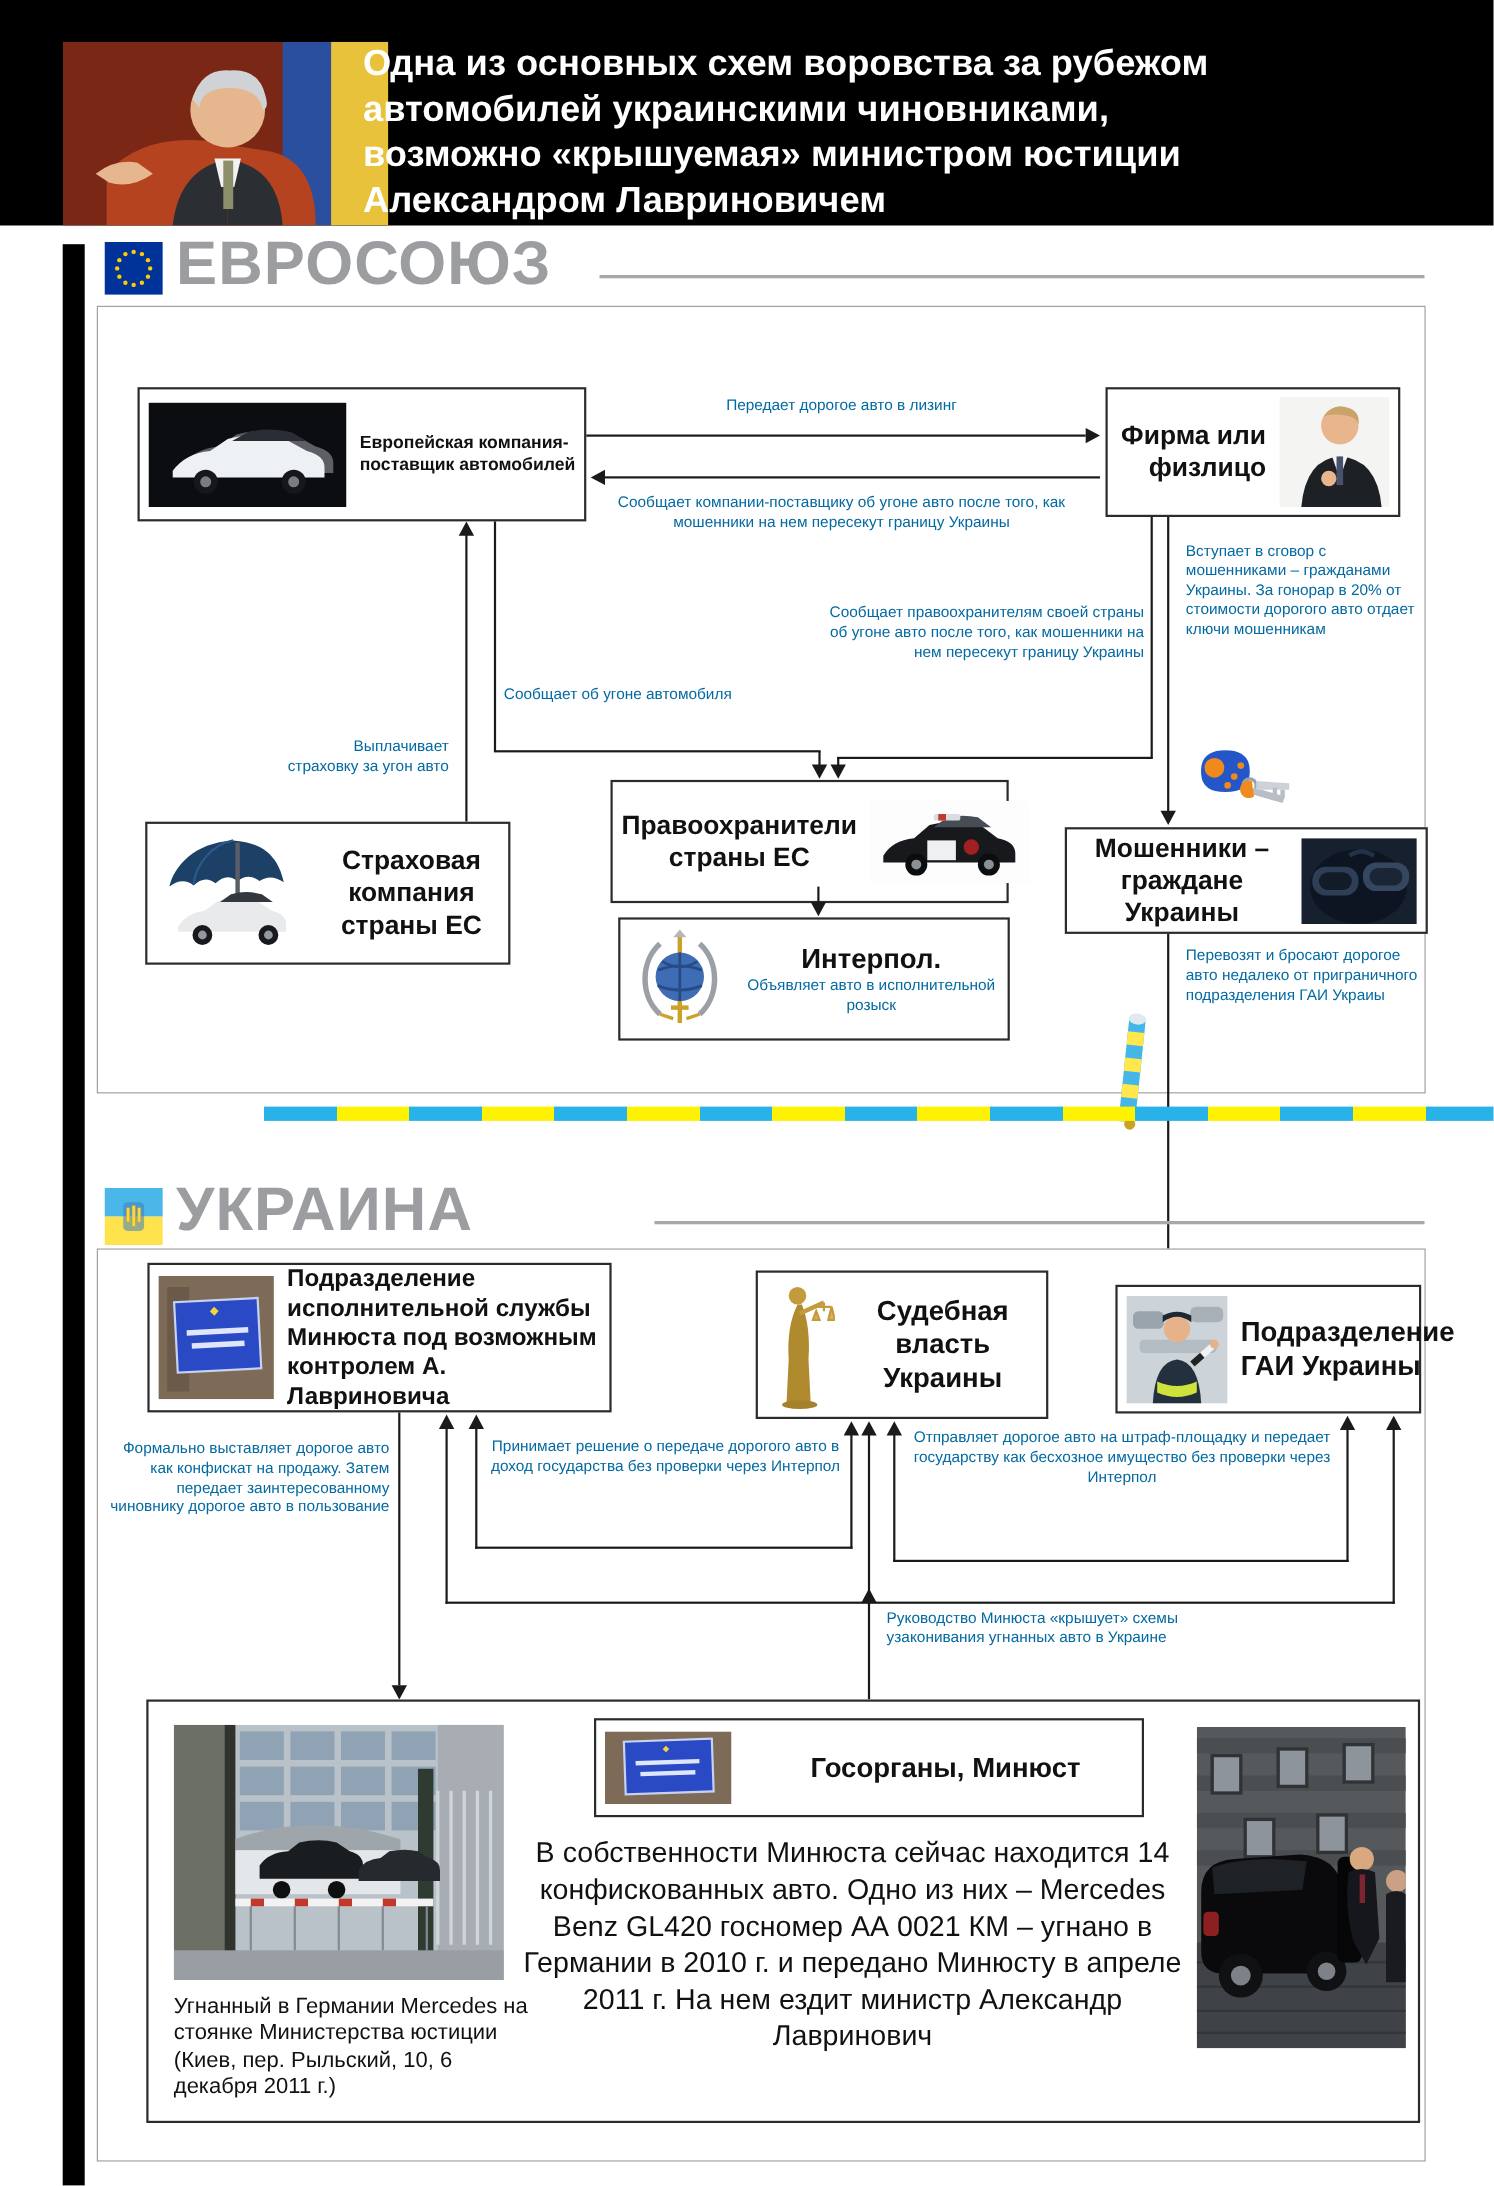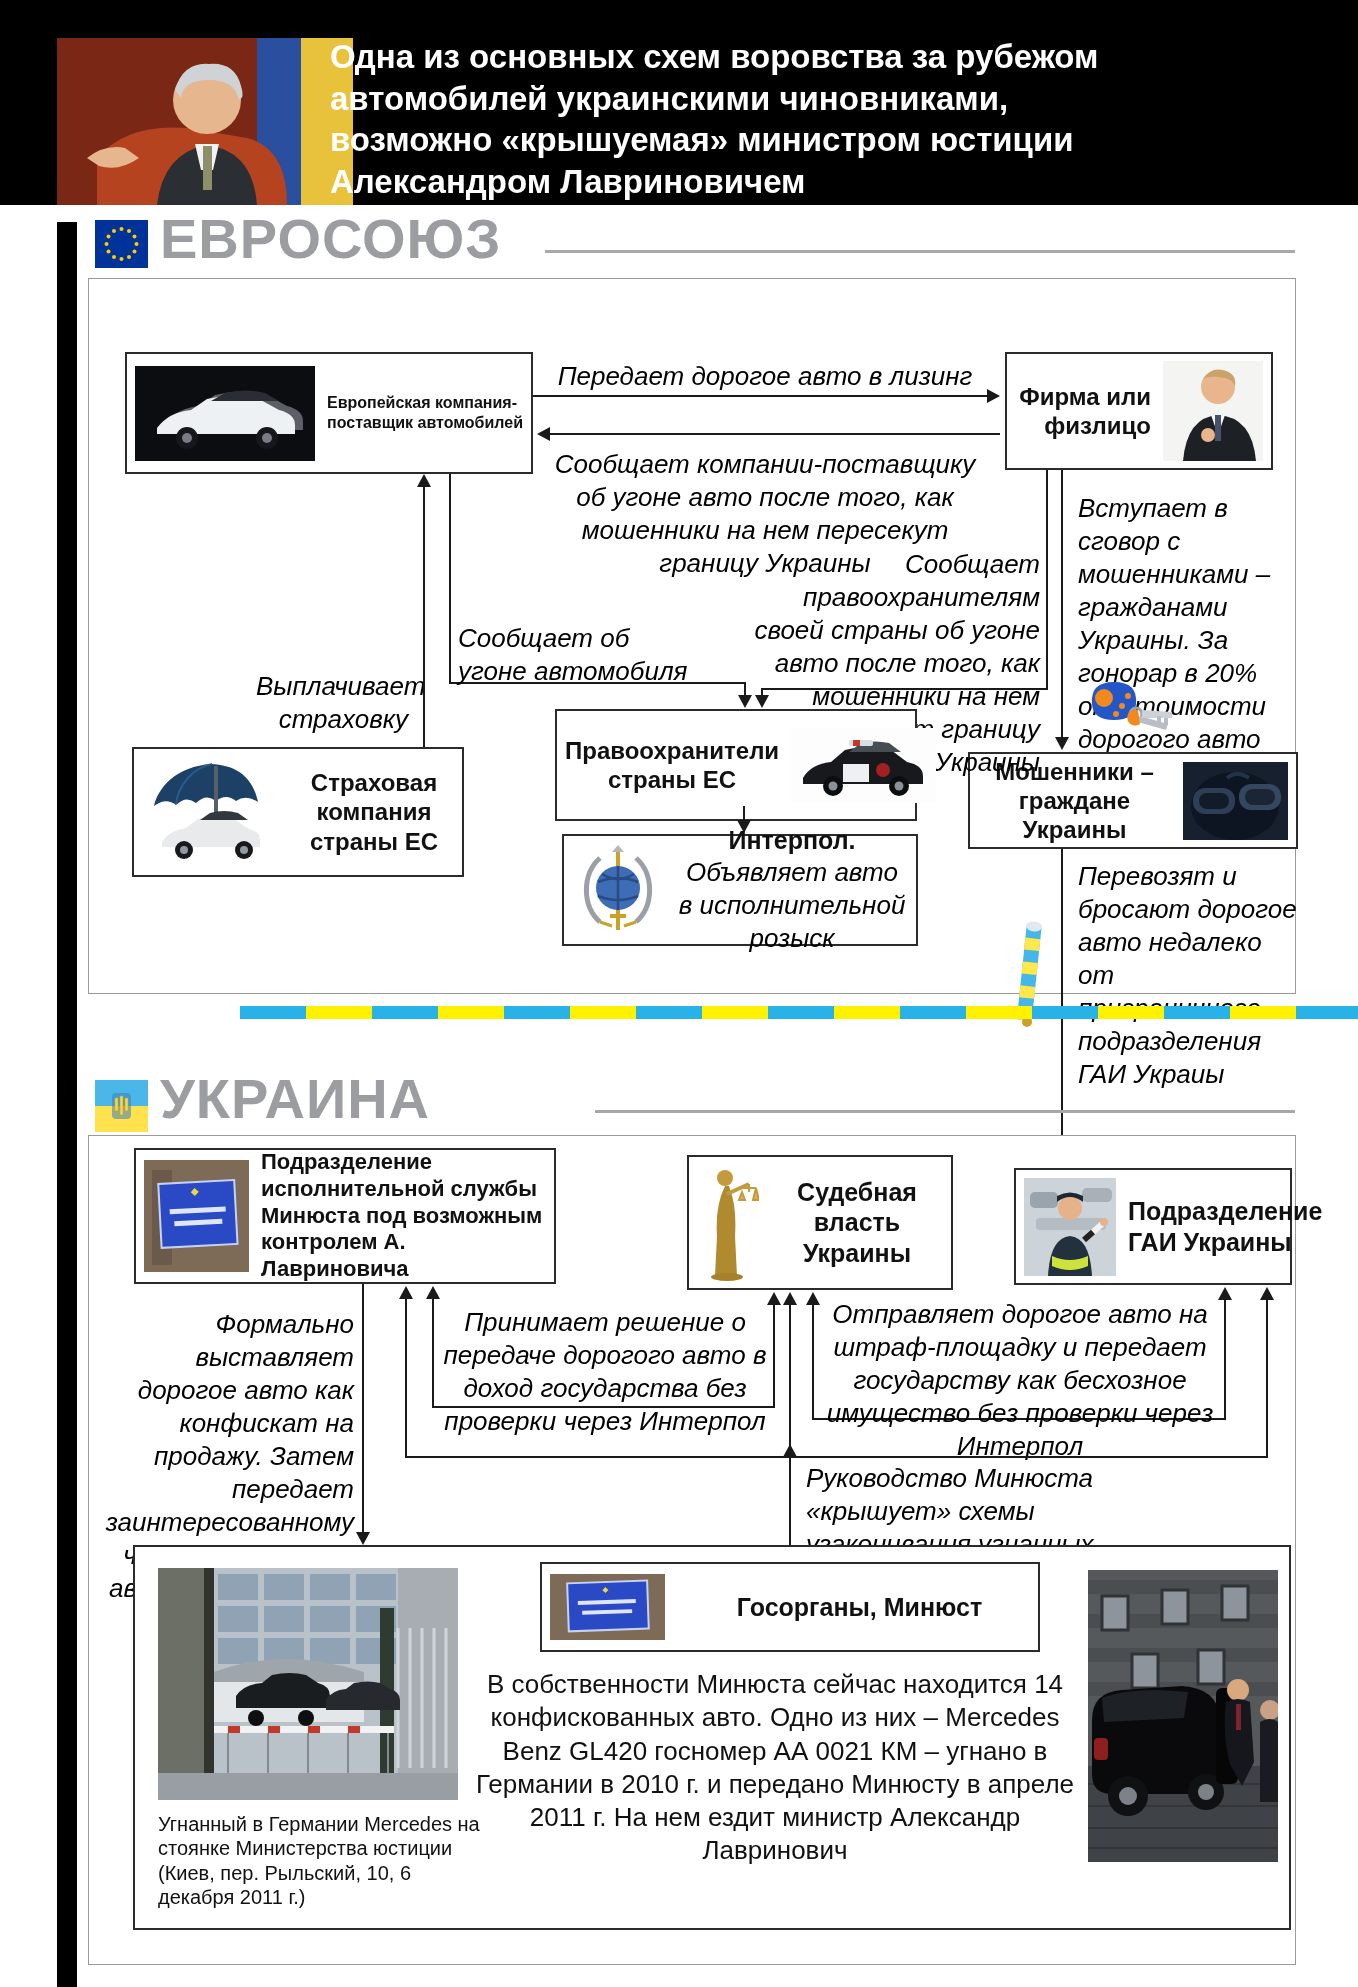--- a/index.html
+++ b/index.html
@@ -10,21 +10,21 @@
   .hdr{left:0;top:0;width:1358px;height:205px;background:#000;}
   .hdr-title{left:330px;top:36px;width:835px;color:#fff;font-size:33px;font-weight:bold;line-height:1.26;}
   
   .seclabel{font-size:56px;font-weight:bold;color:#9b9da0;letter-spacing:1px;}
   .rule{height:3px;background:#a8a8a8;}
   .cont{border:1.5px solid #9a9a9a;background:#fff;}
   
   .node{background:#fff;border:2px solid #2b2b2b;display:flex;align-items:center;box-sizing:border-box;padding:8px;gap:12px;}
   .node .ttl{font-weight:bold;line-height:1.22;}
   
-  .lbl{font-style:italic;font-size:26px;line-height:1.27;color:#000000;}
+  .lbl{font-size:14px;line-height:1.27;color:#0369a1;}
   .lbl.c{text-align:center;}
   .lbl.r{text-align:right;}
   .plain{font-style:normal;}
   
   .hline{height:2px;background:#1a1a1a;}
   .vline{width:2px;background:#1a1a1a;}
   .hd{width:0;height:0;}
   .hd-r{border-top:7px solid transparent;border-bottom:7px solid transparent;border-left:13px solid #1a1a1a;}
   .hd-l{border-top:7px solid transparent;border-bottom:7px solid transparent;border-right:13px solid #1a1a1a;}
   .hd-d{border-left:7px solid transparent;border-right:7px solid transparent;border-top:13px solid #1a1a1a;}

